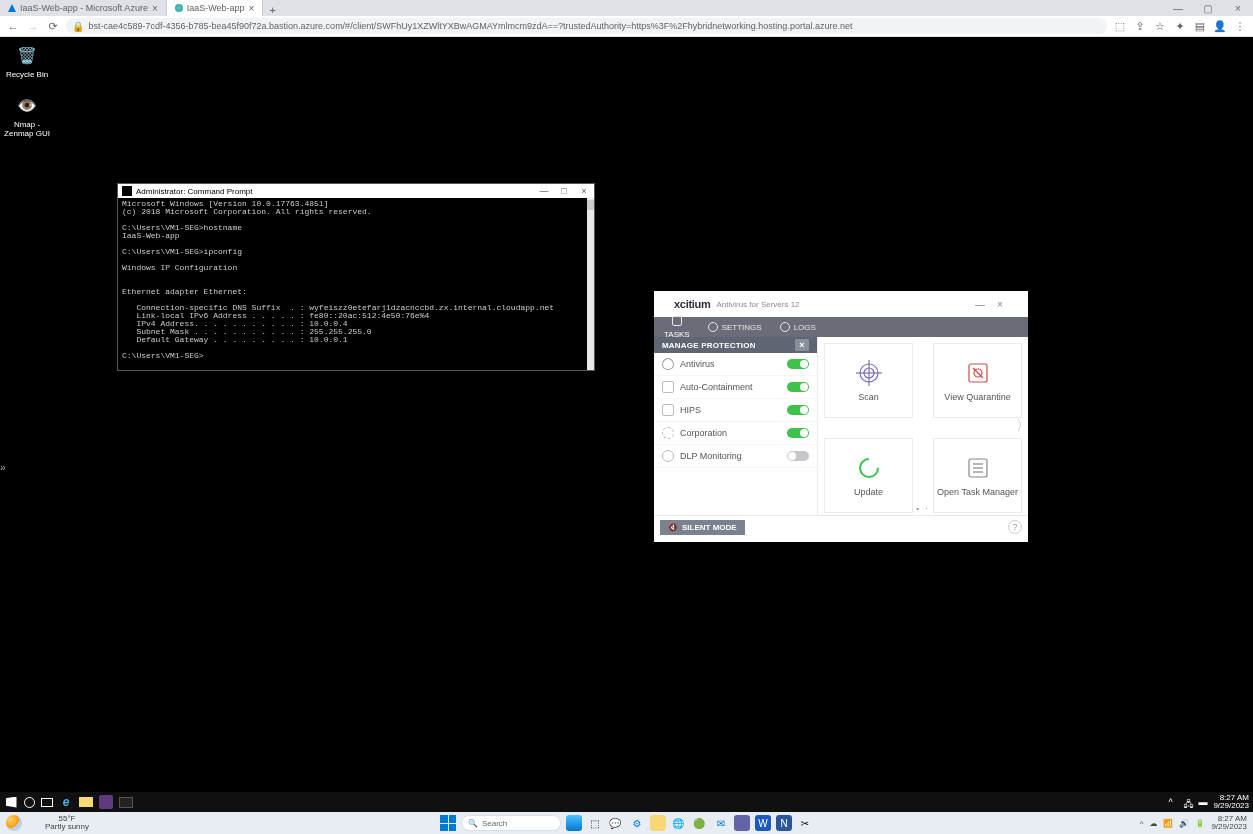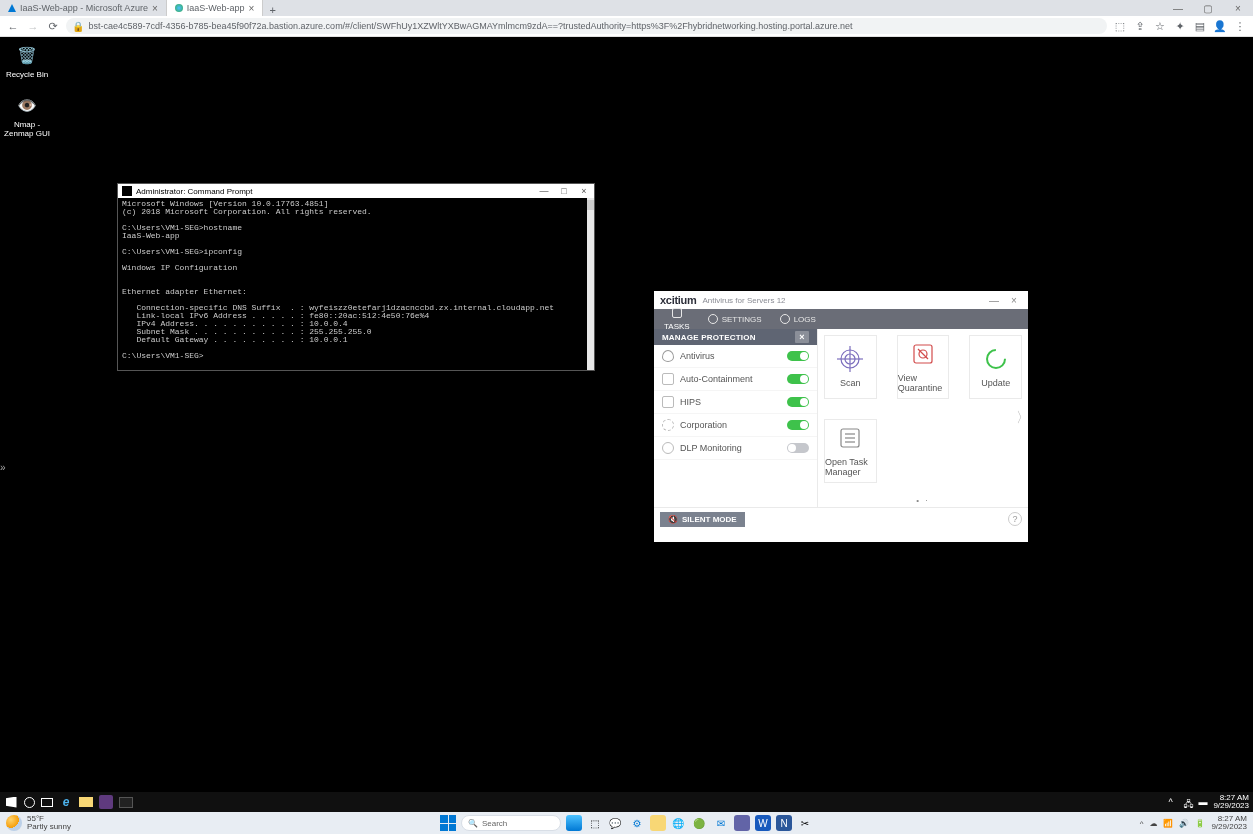--- a/index.html
+++ b/index.html
@@ -34,21 +34,21 @@
 .cmd-title { height:14px; background:#fff; color:#000; display:flex; align-items:center; font-size:8px; padding-left:4px;}
 .cmd-title .t-ico{width:10px;height:10px;background:#000;margin-right:4px;}
 .cmd-title .spacer{flex:1;}
 .cmd-title .wb{width:20px;text-align:center;font-size:9px;color:#555;}
 .cmd-body { position:absolute; top:14px; left:0; right:0; bottom:0; background:#000; color:#ccc; font-family:"Consolas","Courier New",monospace; font-size:8px; white-space:pre; padding:2px 4px; overflow:hidden; line-height:1.0;}
 .cmd-scroll { position:absolute; top:14px; right:0; bottom:0; width:7px; background:#e8e8e8;}
 .cmd-scroll::before{content:"";display:block;height:10px;background:#ccc;margin-top:2px;}
 
 
 .xc-window { position:absolute; left:654px; top:254px; width:374px; height:251px; background:#fff; box-shadow:0 5px 20px rgba(0,0,0,0.6);}
-.xc-titlebar{height:18px;display:flex;align-items:center;padding:0 6px;background:#fff;}
+.xc-titlebar{height:26px;display:flex;align-items:center;padding:0 20px;background:#fff;}
 .xc-logo{font-weight:700;font-size:11px;color:#2d2f3a;letter-spacing:-0.3px;}
 .xc-sub{font-size:8px;color:#8a8c94;margin-left:6px;}
 .xc-min,.xc-close{width:16px;text-align:center;font-size:10px;color:#888;margin-left:auto;}
 .xc-close{margin-left:4px;}
 .xc-nav{height:20px;background:#6a6d77;display:flex;align-items:center;gap:18px;padding:0 10px;color:#e8e8e8;font-size:8px;}
 .xc-nav .nitem{display:flex;gap:4px;align-items:center;}
 .xc-nav .nitem .nico{width:10px;height:10px;border:1px solid #e8e8e8;border-radius:2px;}
 .xc-nav .nitem.active{color:#fff;flex-direction:column;}
 .xc-main{display:flex;height:178px;}
 .xc-left{width:164px;border-right:1px solid #eaeaea;display:flex;flex-direction:column;}
@@ -59,21 +59,21 @@
 .prot-row .pico{width:12px;height:12px;border:1px solid #bbb;border-radius:2px;flex-shrink:0;}
 .prot-row .pico.shield{border-radius:50% 50% 50% 50% / 60% 60% 40% 40%;border-color:#999;}
 .prot-row .pico.eye{border-radius:50%;}
 .toggle { width:22px; height:10px; border-radius:5px; margin-left:auto; position:relative; }
 .toggle.on{background:#3ec24b;}
 .toggle.off{background:#c5c7cc;}
 .toggle::after{content:"";position:absolute;width:8px;height:8px;background:#fff;border-radius:50%;top:1px;}
 .toggle.on::after{right:1px;}
 .toggle.off::after{left:1px;}
 .xc-right{flex:1;position:relative;padding:6px;}
-.xc-grid{display:grid;grid-template-columns:1fr 1fr 1fr;grid-template-rows:1fr 1fr;gap:20px;height:148px;}
+.xc-grid{display:grid;grid-template-columns:1fr 1fr;grid-template-rows:1fr 1fr;gap:20px;height:170px;}
 .xc-card{border:1px solid #eaeaea;display:flex;flex-direction:column;align-items:center;justify-content:center;font-size:9px;color:#555;gap:6px;}
 .xc-card .cico{width:26px;height:26px;display:flex;align-items:center;justify-content:center;}
 .xc-arrow{position:absolute;right:-2px;top:50%;transform:translateY(-50%);color:#bbb;font-size:14px;}
 .xc-dots{position:absolute;bottom:2px;left:50%;transform:translateX(-50%);font-size:8px;color:#888;letter-spacing:2px;}
 .xc-footer{height:23px;border-top:1px solid #eaeaea;display:flex;align-items:center;padding:0 6px;}
 .silent{background:#7b828f;color:#fff;font-size:8px;padding:3px 8px;display:flex;align-items:center;gap:4px;font-weight:600;}
 .help{margin-left:auto;width:14px;height:14px;border:1px solid #ccc;border-radius:50%;color:#999;font-size:9px;display:flex;align-items:center;justify-content:center;}
 
 
 .remote-taskbar{position:absolute;left:0;bottom:22px;width:100%;height:20px;background:#101010;display:flex;align-items:center;padding:0 4px;gap:6px;}
@@ -84,21 +84,21 @@
 .tb.ie{color:#4db2ec;font-weight:bold;font-style:italic;font-size:12px;}
 .tb.explorer{background:#f8d775;width:14px;height:10px;}
 .tb.x{background:#5f3a7e;width:14px;height:14px;border-radius:2px;}
 .tb.term{background:#222;width:14px;height:11px;border:1px solid #555;}
 .remote-tray{position:absolute;right:4px;bottom:22px;height:20px;display:flex;align-items:center;gap:5px;color:#fff;font-size:8px;}
 .remote-tray .tray-i{width:10px;height:10px;font-size:9px;}
 .remote-tray .clock{line-height:1;text-align:right;}
 
 
 .host-taskbar{position:absolute;left:0;bottom:0;width:100%;height:22px;background:#e8edf3;display:flex;align-items:center;}
-.host-weather{position:absolute;left:6px;display:flex;gap:5px;align-items:center;}
+.host-weather{position:absolute;left:6px;display:flex;gap:23px;align-items:center;text-align:center;}
 .host-weather .wico{width:16px;height:16px;border-radius:50%;background:radial-gradient(circle at 30% 30%,#ffd36b,#f59e0b 50%,transparent 51%),#bcd0e8;}
 .host-weather .wt{font-size:8px;color:#444;line-height:1;}
 .host-center{margin:0 auto;display:flex;align-items:center;gap:5px;}
 .host-center .win11{width:16px;height:16px;display:grid;grid-template-columns:1fr 1fr;grid-template-rows:1fr 1fr;gap:1px;}
 .host-center .win11 span{background:#0078d4;}
 .host-search{height:16px;width:100px;background:#fff;border-radius:10px;display:flex;align-items:center;padding:0 6px;gap:4px;font-size:8px;color:#666;border:1px solid #d8dee6;}
 .host-appicon{width:16px;height:16px;border-radius:3px;display:flex;align-items:center;justify-content:center;font-size:10px;}
 .host-tray{position:absolute;right:6px;display:flex;align-items:center;gap:6px;font-size:8px;color:#444;}
 
 

